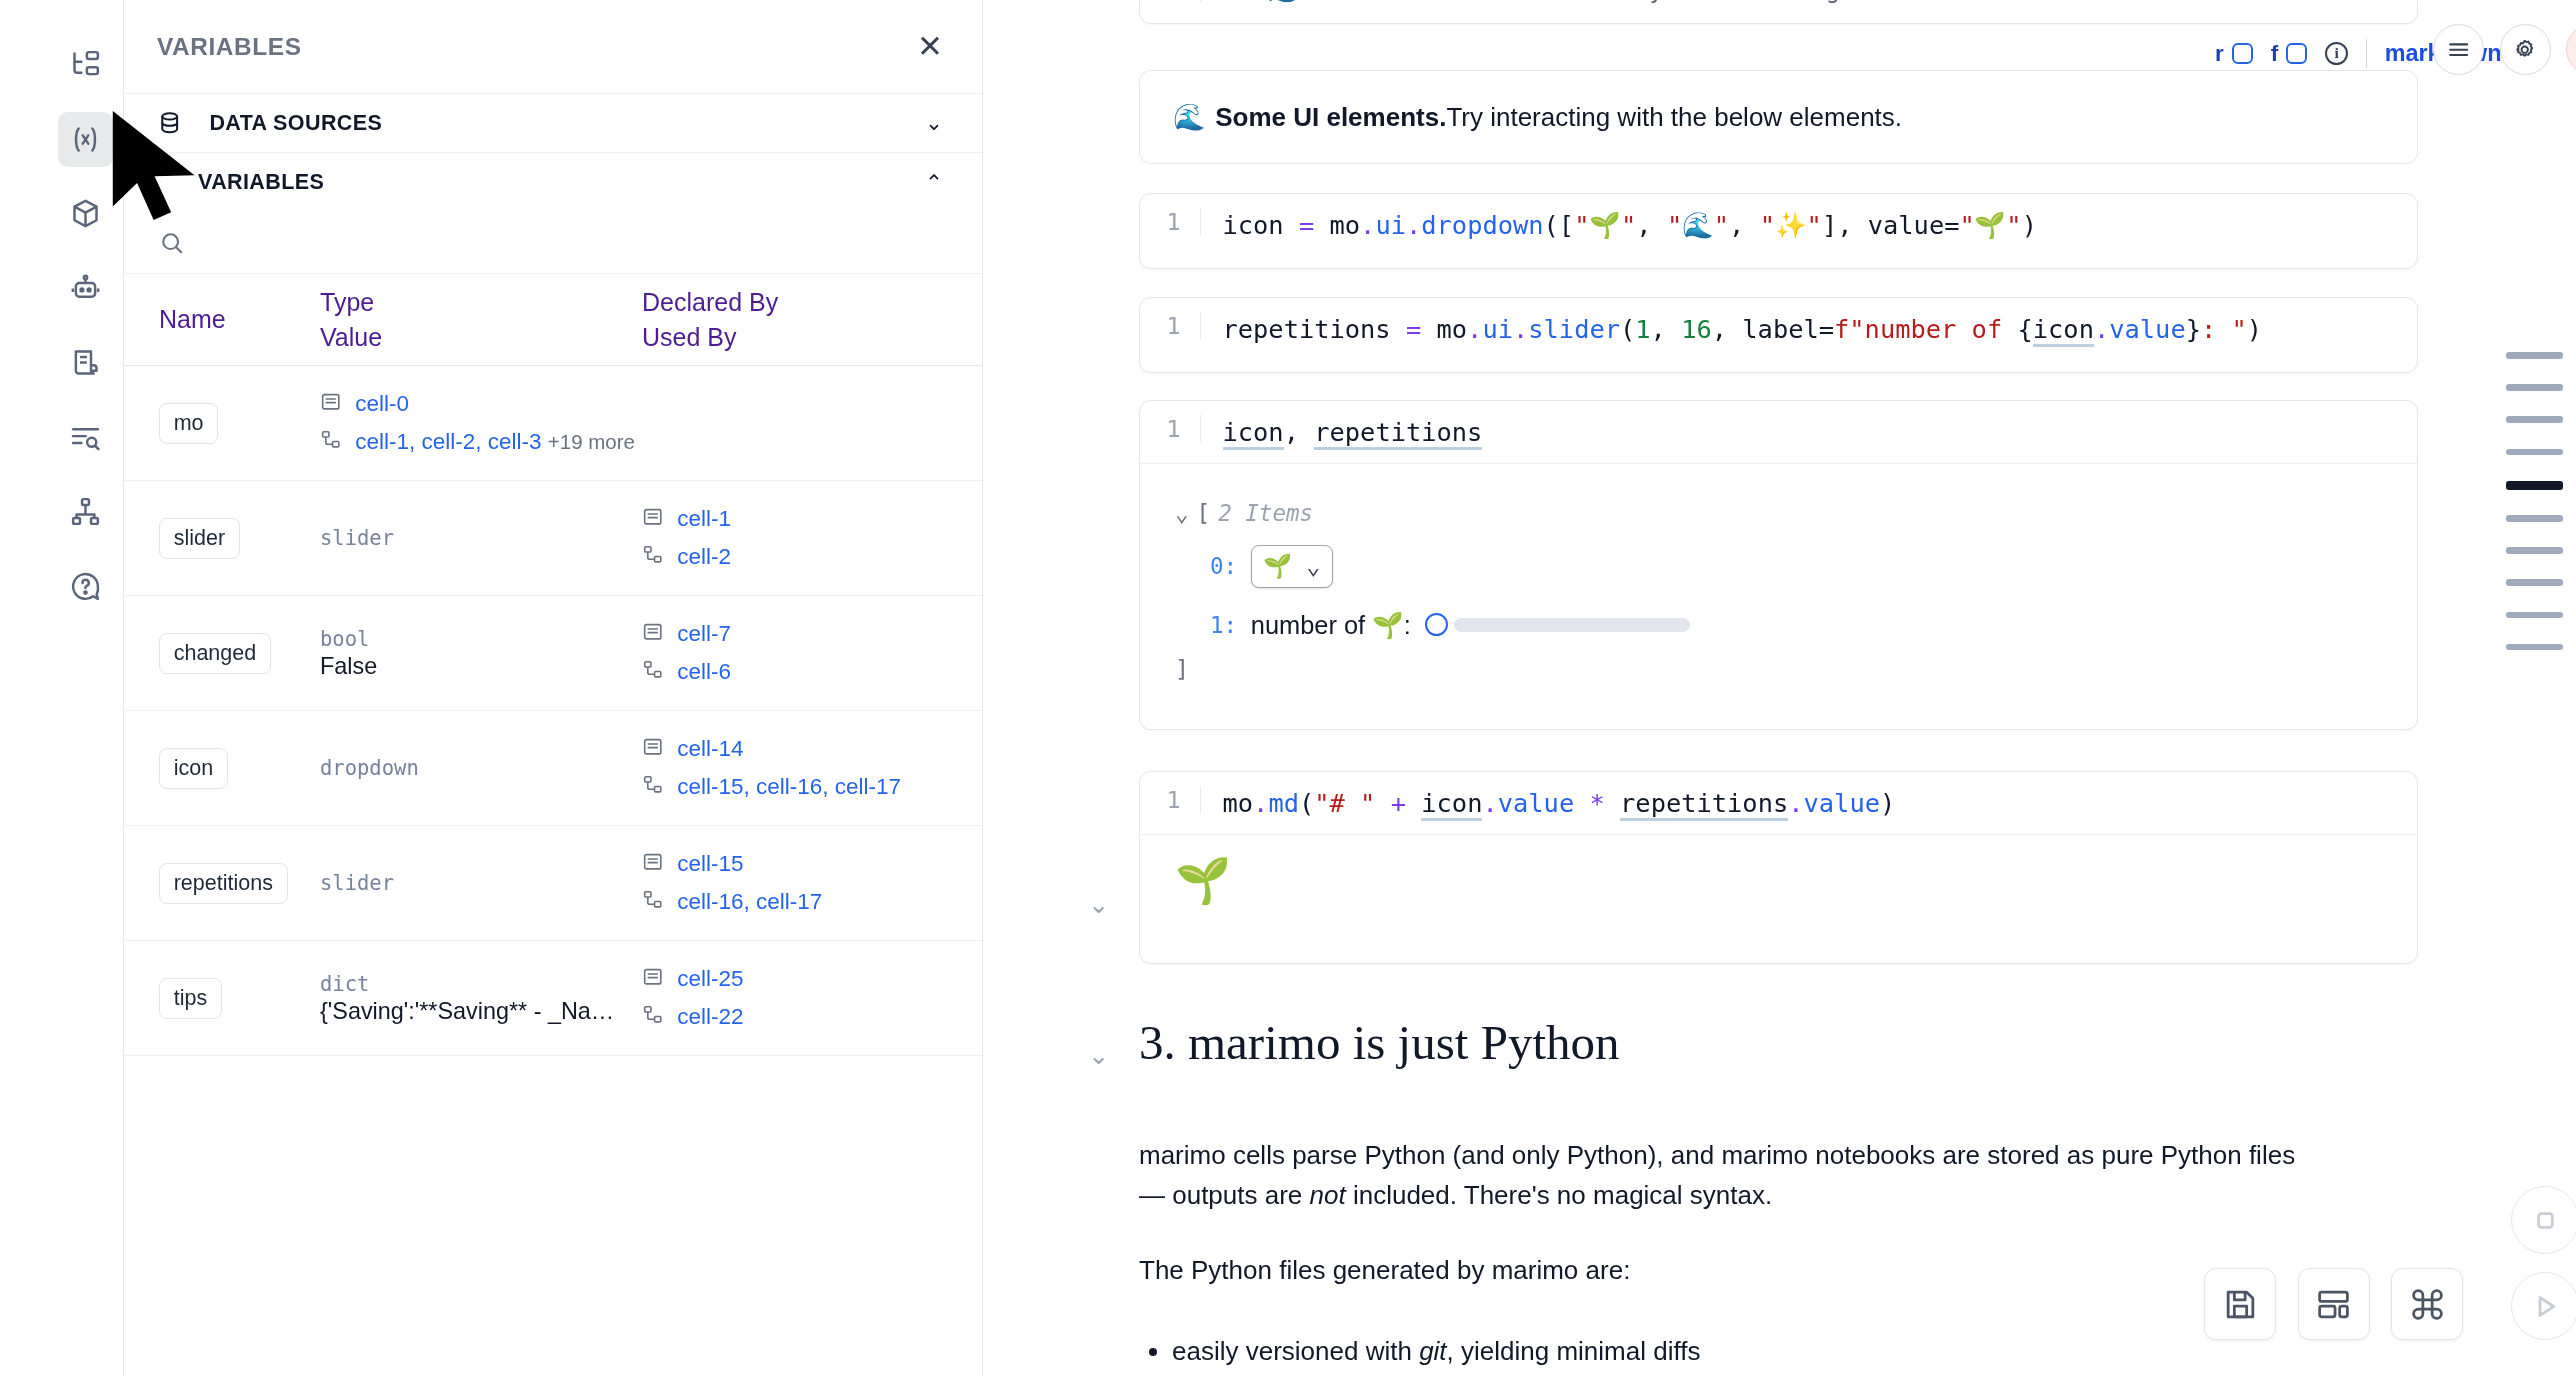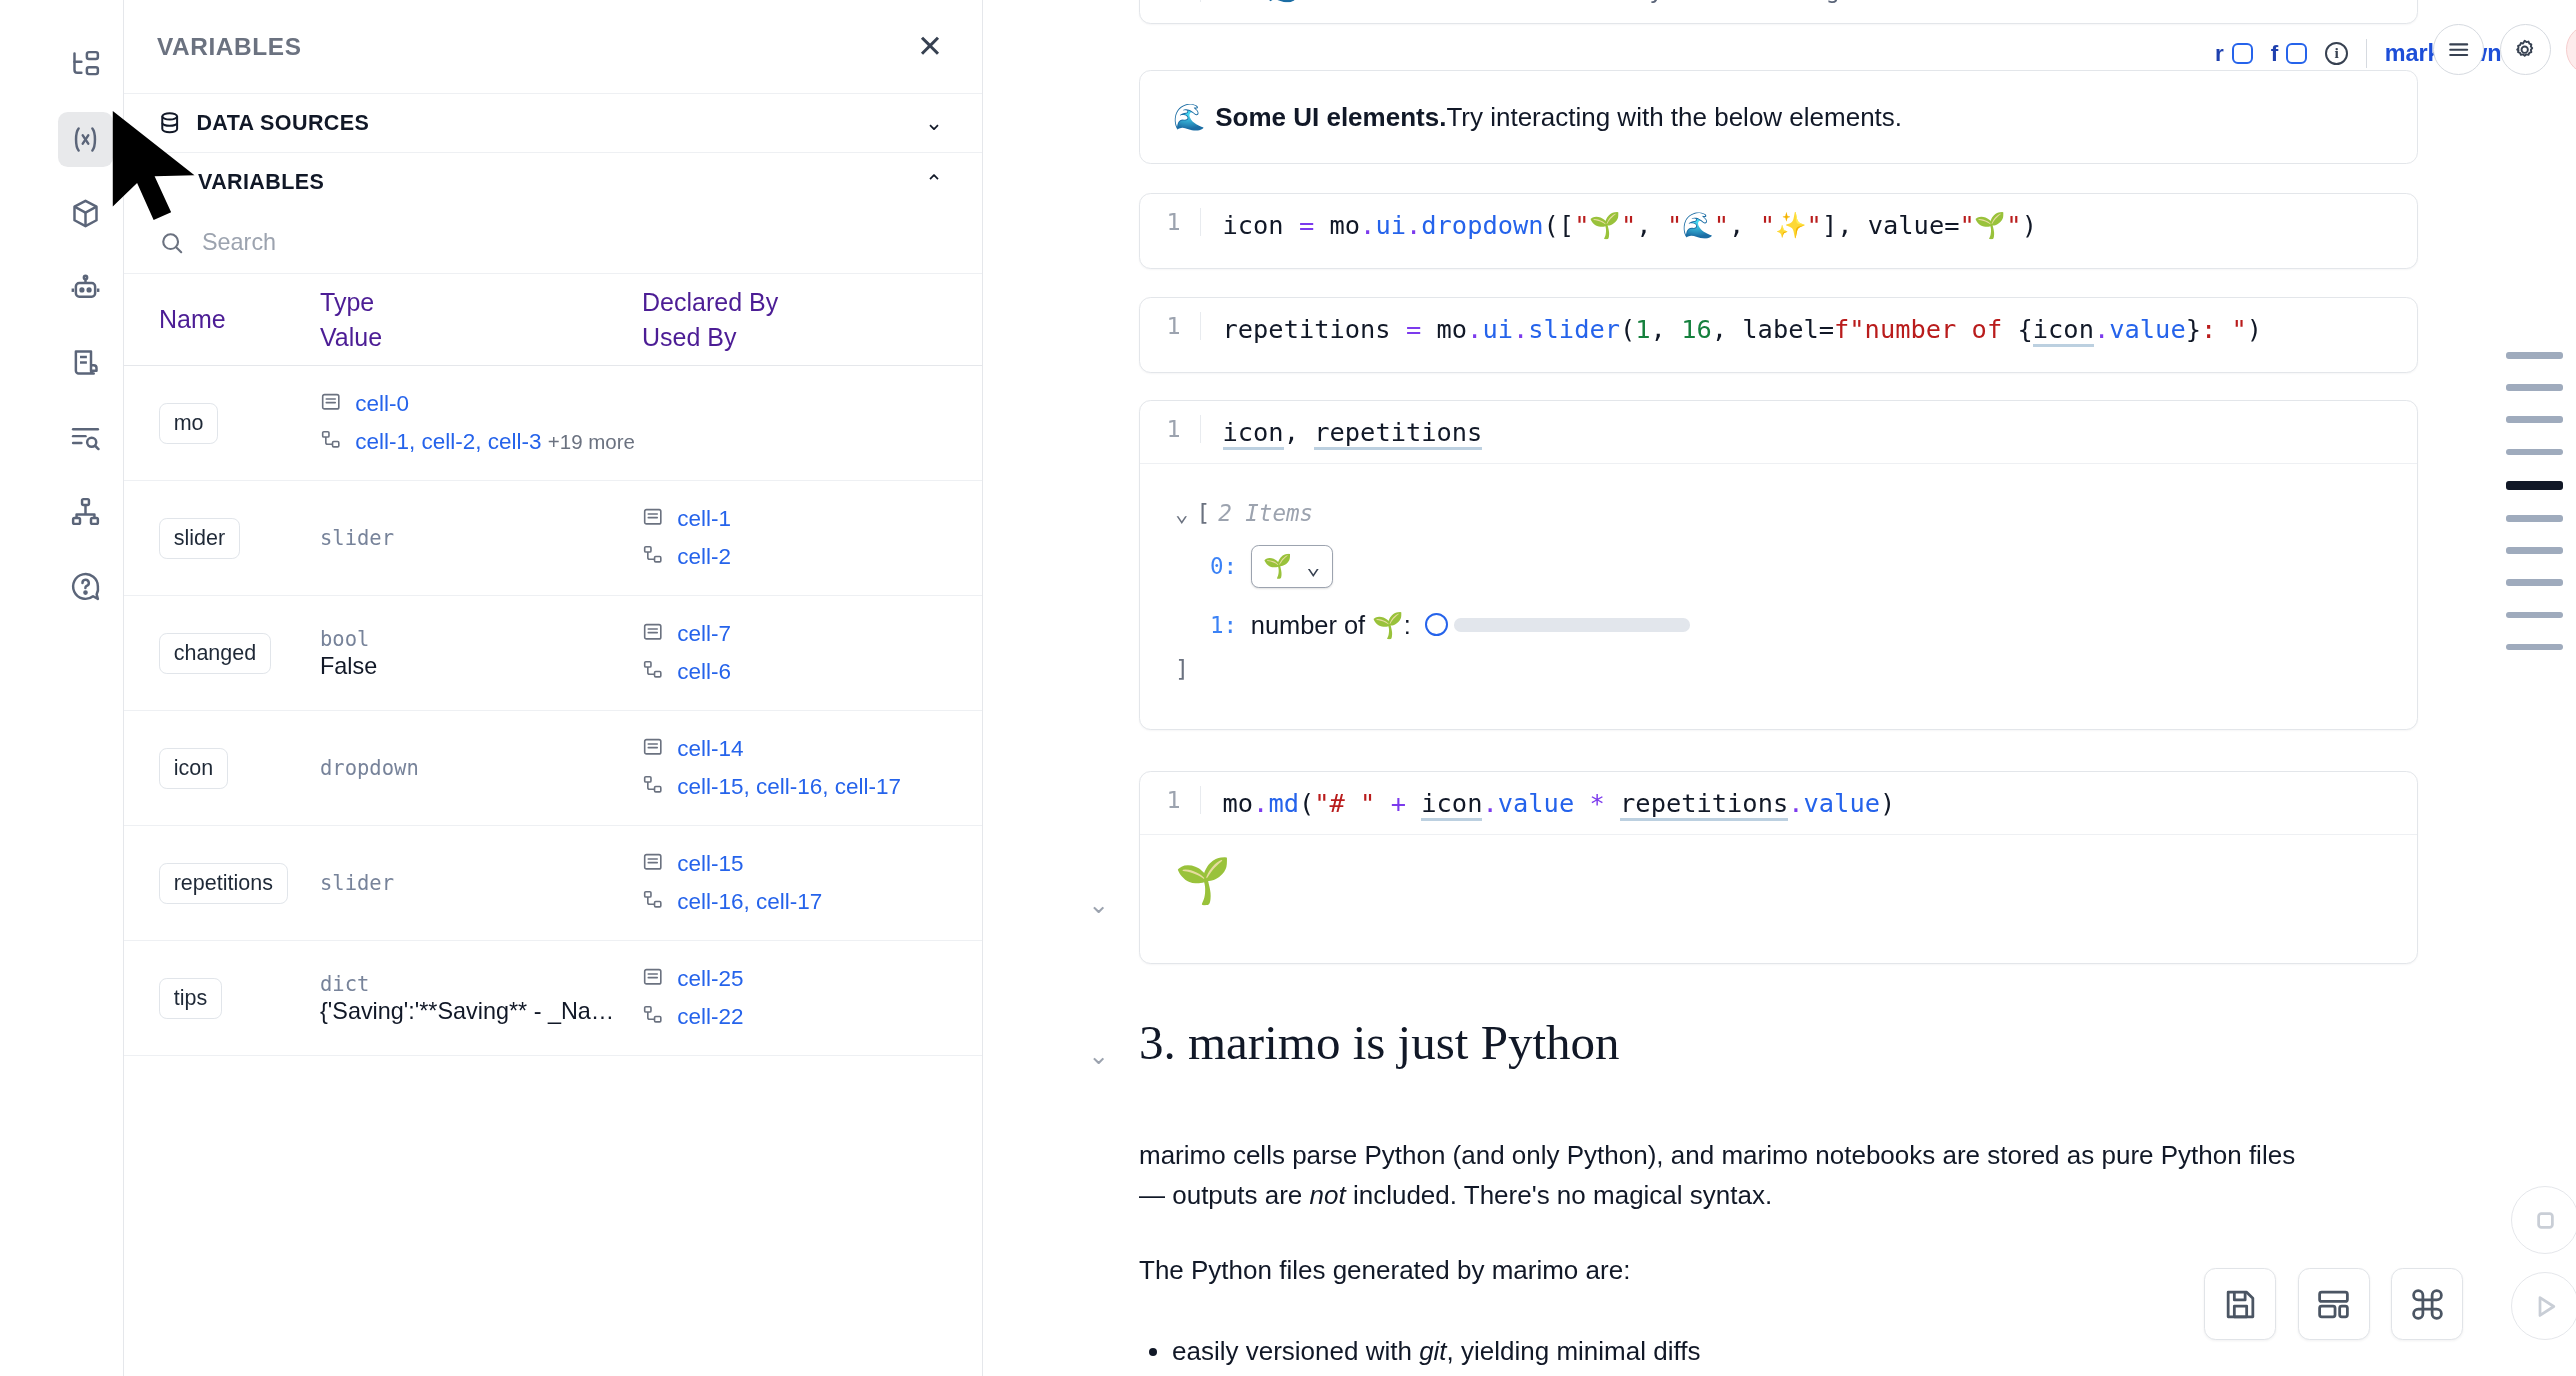--- a/index.html
+++ b/index.html
@@ -38,21 +38,21 @@
     height: 94px; display: flex; align-items: center;
     padding: 0 39px 0 33px; justify-content: space-between;
     border-bottom: 1px solid #eef0f3;
   }
   .panel-title {
     font-size: 24.4px; letter-spacing: 0.6px; font-weight: 600; color: #6b7280;
   }
   .close-x { font-size: 31px; color: #374151; cursor: pointer; line-height: 1; font-weight: 300;}
 
   .section-row {
-    height: 59px; display: flex; align-items: center; gap: 14px;
+    height: 59px; display: flex; align-items: center; gap: 27px;
     padding: 0 39px 0 33px; border-bottom: 1px solid #eef0f3; cursor: pointer;
   }
   .section-row .lbl {
     font-size: 21.5px; font-weight: 700; letter-spacing: 0.4px; color: #111827; flex: 1;
   }
   .section-row svg.db { width: 25.4px; height: 25.4px; color: #111827; }
   .chev { font-size: 21.5px; color: #111827; }
 
   .search-row {
     height: 62px; display: flex; align-items: center; gap: 17.6px;
@@ -315,21 +315,20 @@
     <div class="section-row" style="border-bottom:none;">
       <span class="lbl" style="margin-left:41px">VARIABLES</span>
       <span class="chev">⌃</span>
     </div>
 
     <div class="search-row">
       <svg viewBox="0 0 24 24" fill="none" stroke="currentColor" stroke-width="2" stroke-linecap="round">
         <circle cx="11" cy="11" r="7"></circle>
           <path d="M16.2 16.2L21 21"></path>
       </svg>
-      <input class="search-input" value="" placeholder="Search" style="">
     </div>
 
     <div class="thead">
       <div class="th-name">Name</div>
       <div class="th-two">
         <span>Type</span>
         <span>Value</span>
       </div>
       <div class="th-two decl">
         <span>Declared By</span>

